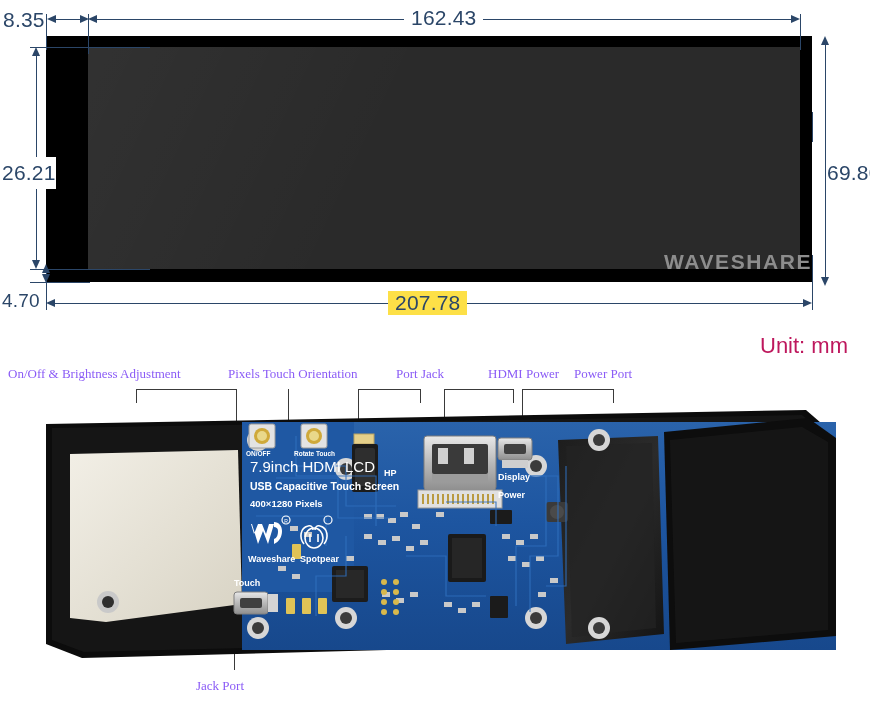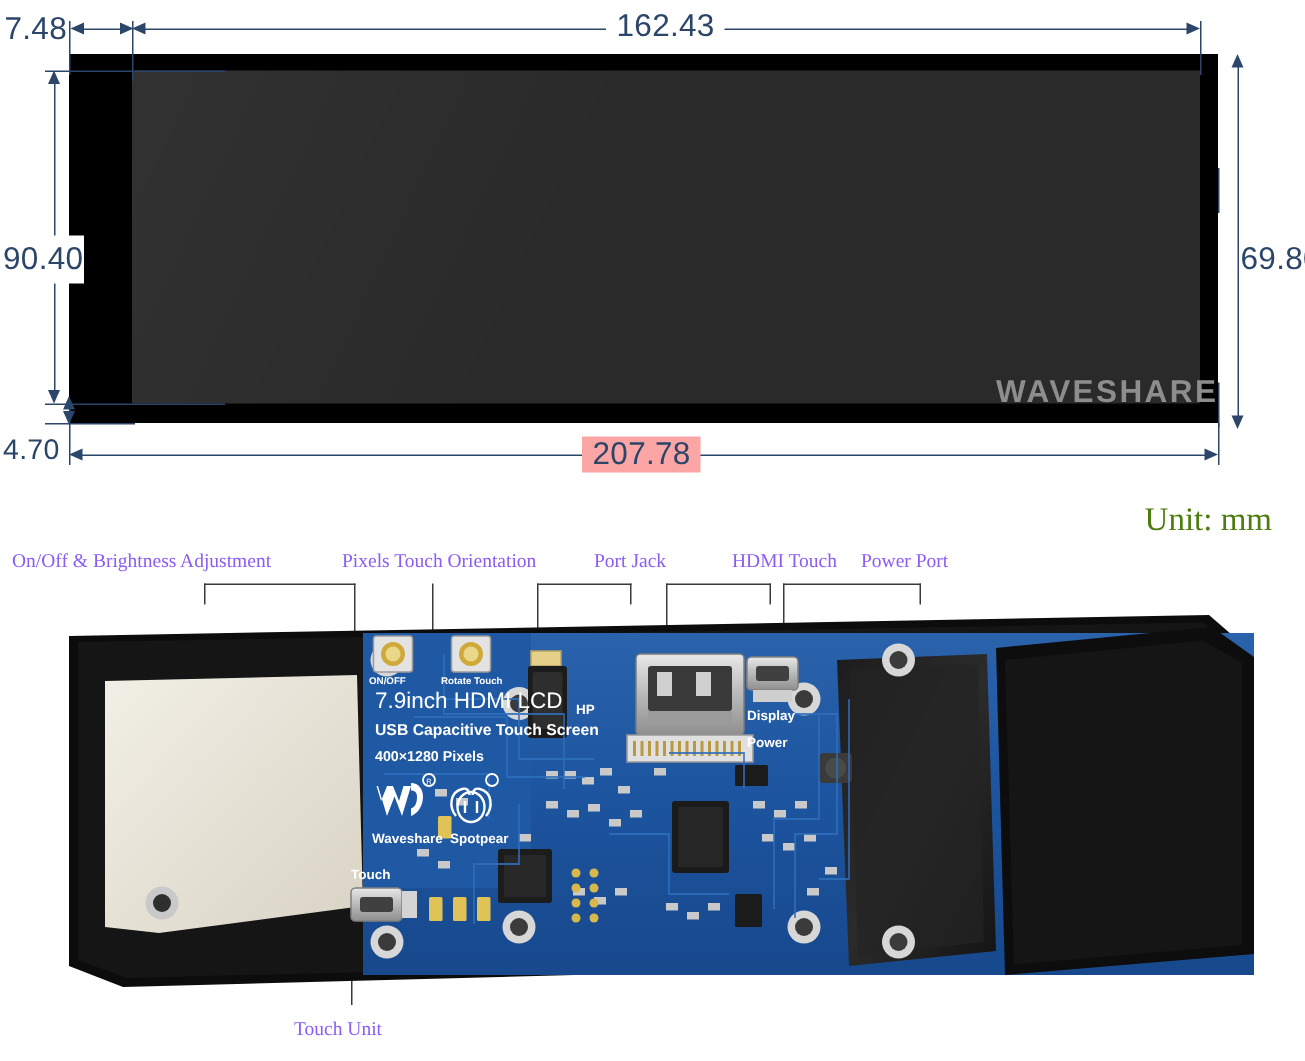--- a/index.html
+++ b/index.html
@@ -40,21 +40,21 @@
     position:absolute;left:88px;top:47px;width:712px;height:222px;
     background:linear-gradient(115deg,rgba(255,255,255,.035) 0%,rgba(255,255,255,0) 42%);
     pointer-events:none;
   }
   .watermark{
     position:absolute;right:22px;bottom:16px;color:#8d8d8d;
     font-size:21px;font-weight:bold;letter-spacing:1.6px;
     font-family:"Liberation Sans", sans-serif;
   }
   .unit{
-    position:absolute;right:22px;top:333px;font-size:22px;color:#4d7c0f;font-family:Liberation Serif, serif;
+    position:absolute;right:22px;top:333px;font-size:22px;color:#be185d;
   }
 
   
   .callout-label{
     position:absolute;font-size:13px;color:#8b5cf6;white-space:nowrap;
     font-family:Liberation Serif, serif;
   }
   .leader{position:absolute;}
   .leader i{position:absolute;background:#3a3a3a;display:block;}
 
@@ -82,55 +82,55 @@
 
   <div class="ext" style="left:30px;top:47px;width:120px;height:1px;"></div>
 
   <div class="ext" style="left:30px;top:269px;width:120px;height:1px;"></div>
 
   <div class="ext" style="left:30px;top:282px;width:60px;height:1px;"></div>
 
   <div class="dimline h-dim" style="left:52px;top:19px;width:30px;"></div>
   <div class="arrow arrow-l" style="left:47px;top:15px;"></div>
   <div class="arrow arrow-r" style="left:80px;top:15px;"></div>
-  <div class="dimtext" style="left:3px;top:8px;">7.48</div>
+  <div class="dimtext" style="left:3px;top:8px;">8.35</div>
 
   <div class="dimline h-dim" style="left:93px;top:19px;width:702px;"></div>
   <div class="arrow arrow-l" style="left:88px;top:15px;"></div>
   <div class="arrow arrow-r" style="left:791px;top:15px;"></div>
   <div class="dimtext" style="left:404px;top:6px;background:#fff;padding:0 7px;">162.43</div>
 
   <div class="dimline v-dim" style="left:36px;top:52px;height:212px;"></div>
   <div class="arrow arrow-u" style="left:32px;top:47px;"></div>
   <div class="arrow arrow-d" style="left:32px;top:260px;"></div>
-  <div class="dimtext" style="left:2px;top:157px;background:#fff;padding:4px 0;">90.40</div>
+  <div class="dimtext" style="left:2px;top:157px;background:#fff;padding:4px 0;">26.21</div>
 
   <div class="dimline v-dim" style="left:825px;top:41px;height:240px;"></div>
   <div class="arrow arrow-u" style="left:821px;top:36px;"></div>
   <div class="arrow arrow-d" style="left:821px;top:277px;"></div>
   <div class="dimtext" style="left:827px;top:157px;background:#fff;padding:4px 0;">69.80</div>
 
   <div class="dimline v-dim" style="left:46px;top:269px;height:13px;"></div>
   <div class="arrow arrow-u" style="left:42px;top:264px;"></div>
   <div class="arrow arrow-d" style="left:42px;top:274px;"></div>
   <div class="dimtext small" style="left:2px;top:290px;">4.70</div>
 
   <div class="dimline h-dim" style="left:51px;top:303px;width:756px;"></div>
   <div class="arrow arrow-l" style="left:46px;top:299px;"></div>
   <div class="arrow arrow-r" style="left:803px;top:299px;"></div>
-  <div class="dimtext" style="left:388px;top:291px;background:#fca5a5;padding:0 7px;">207.78</div>
+  <div class="dimtext" style="left:388px;top:291px;background:#fde047;padding:0 7px;">207.78</div>
 
   <div class="unit">Unit: mm</div>
 
   <div class="callout-label" style="left:8px;top:366px;">On/Off &amp; Brightness Adjustment</div>
   <div class="callout-label" style="left:228px;top:366px;">Pixels Touch Orientation</div>
   <div class="callout-label" style="left:396px;top:366px;">Port Jack</div>
-  <div class="callout-label" style="left:488px;top:366px;">HDMI Touch</div>
+  <div class="callout-label" style="left:488px;top:366px;">HDMI Power</div>
   <div class="callout-label" style="left:574px;top:366px;text-align:center;">Power Port</div>
-  <div class="callout-label" style="left:196px;top:678px;">Touch Unit</div>
+  <div class="callout-label" style="left:196px;top:678px;">Jack Port</div>
 
   <div class="leader">
     <i style="left:136px;top:389px;width:1px;height:14px;"></i>
     <i style="left:136px;top:389px;width:101px;height:1px;"></i>
     <i style="left:236px;top:389px;width:1px;height:36px;"></i>
   </div>
 
   <div class="leader">
     <i style="left:288px;top:389px;width:1px;height:36px;"></i>
   </div>

